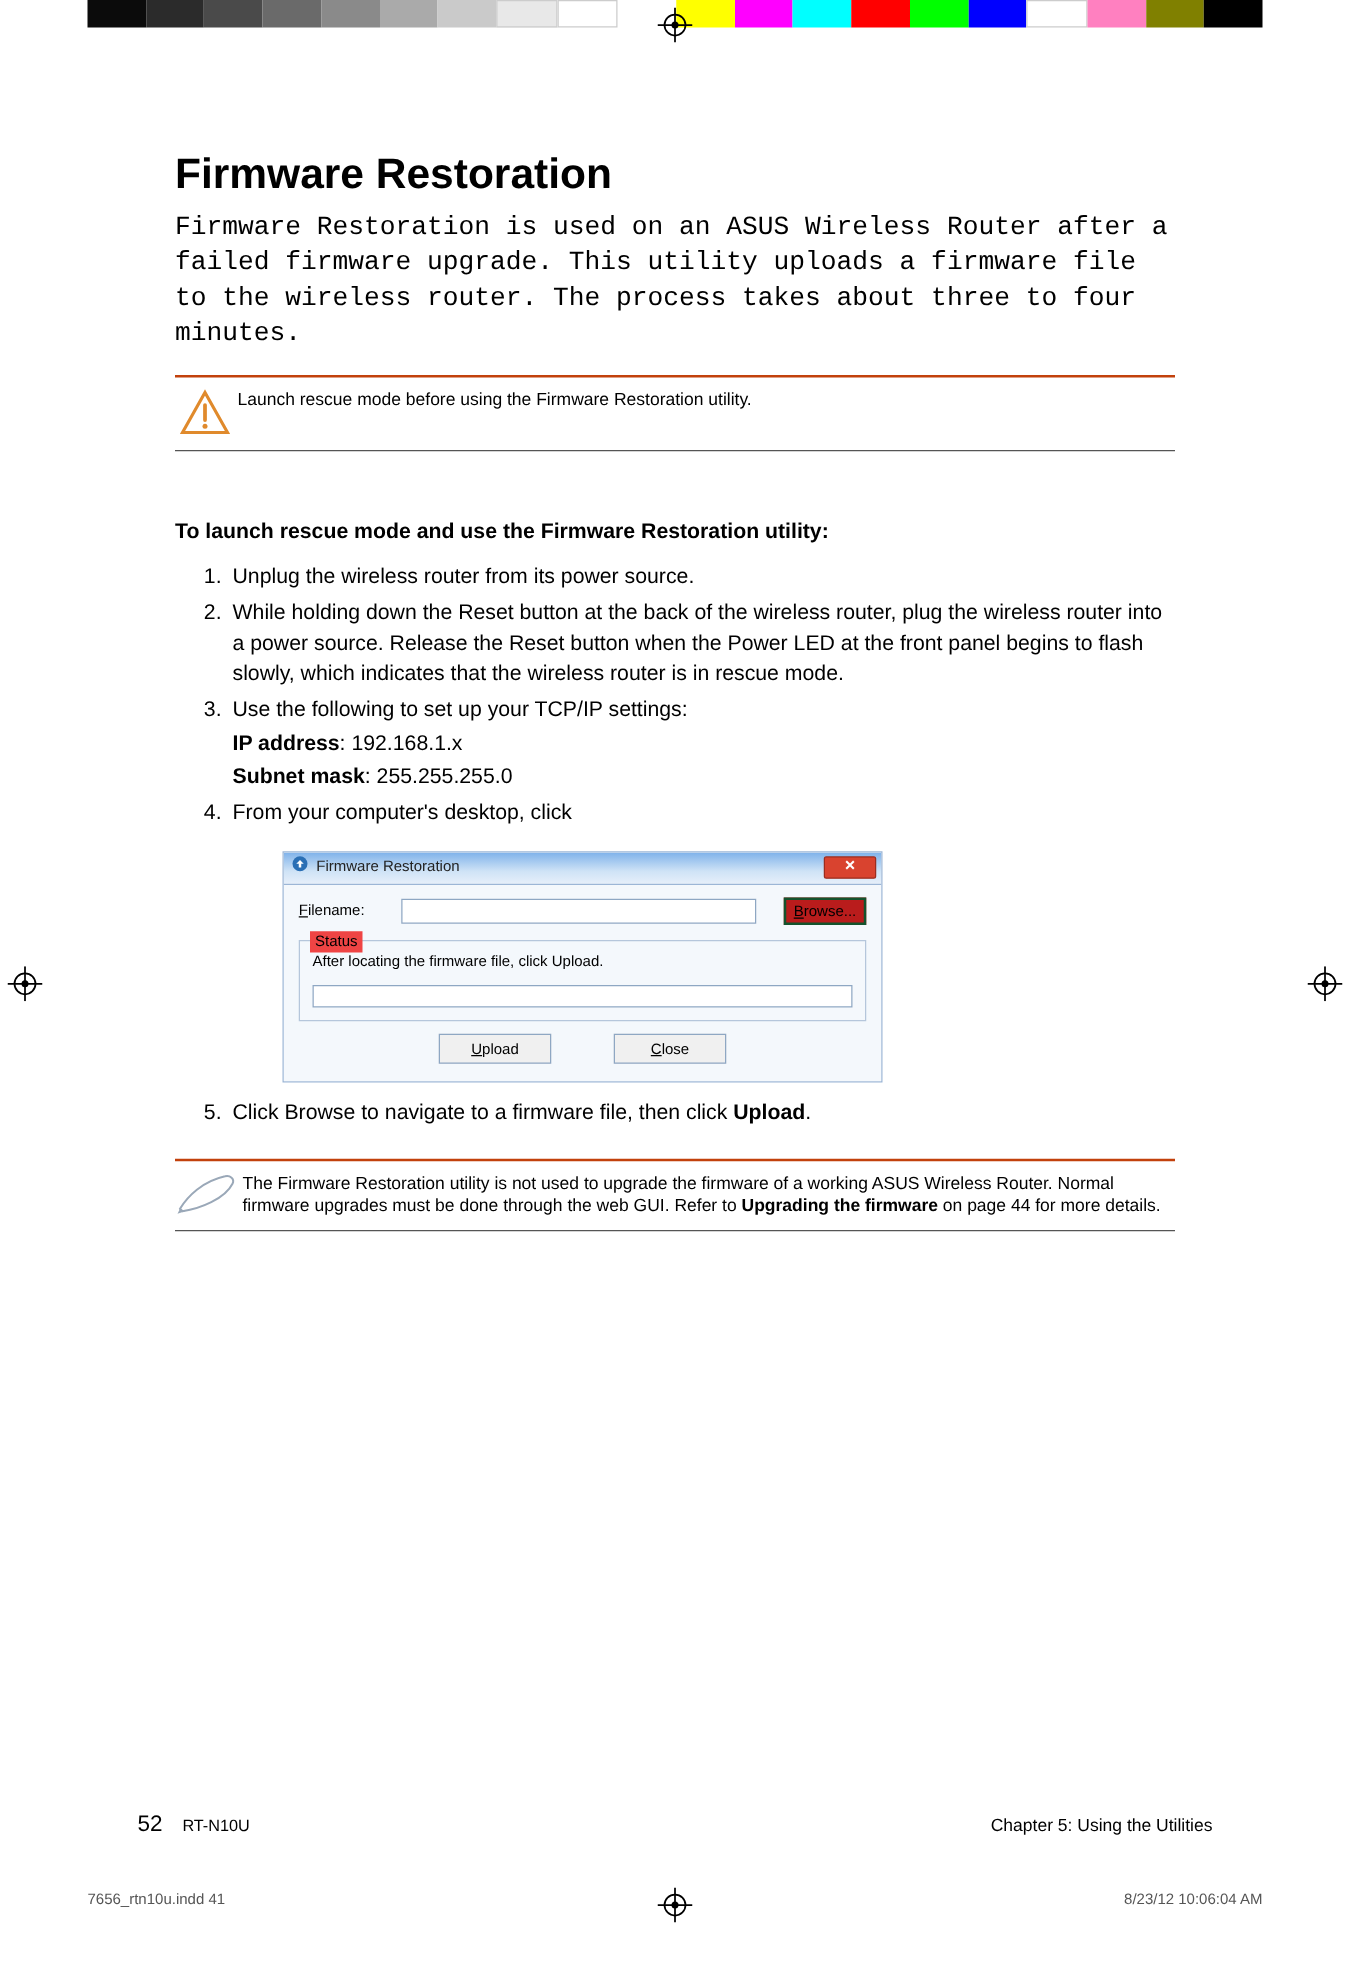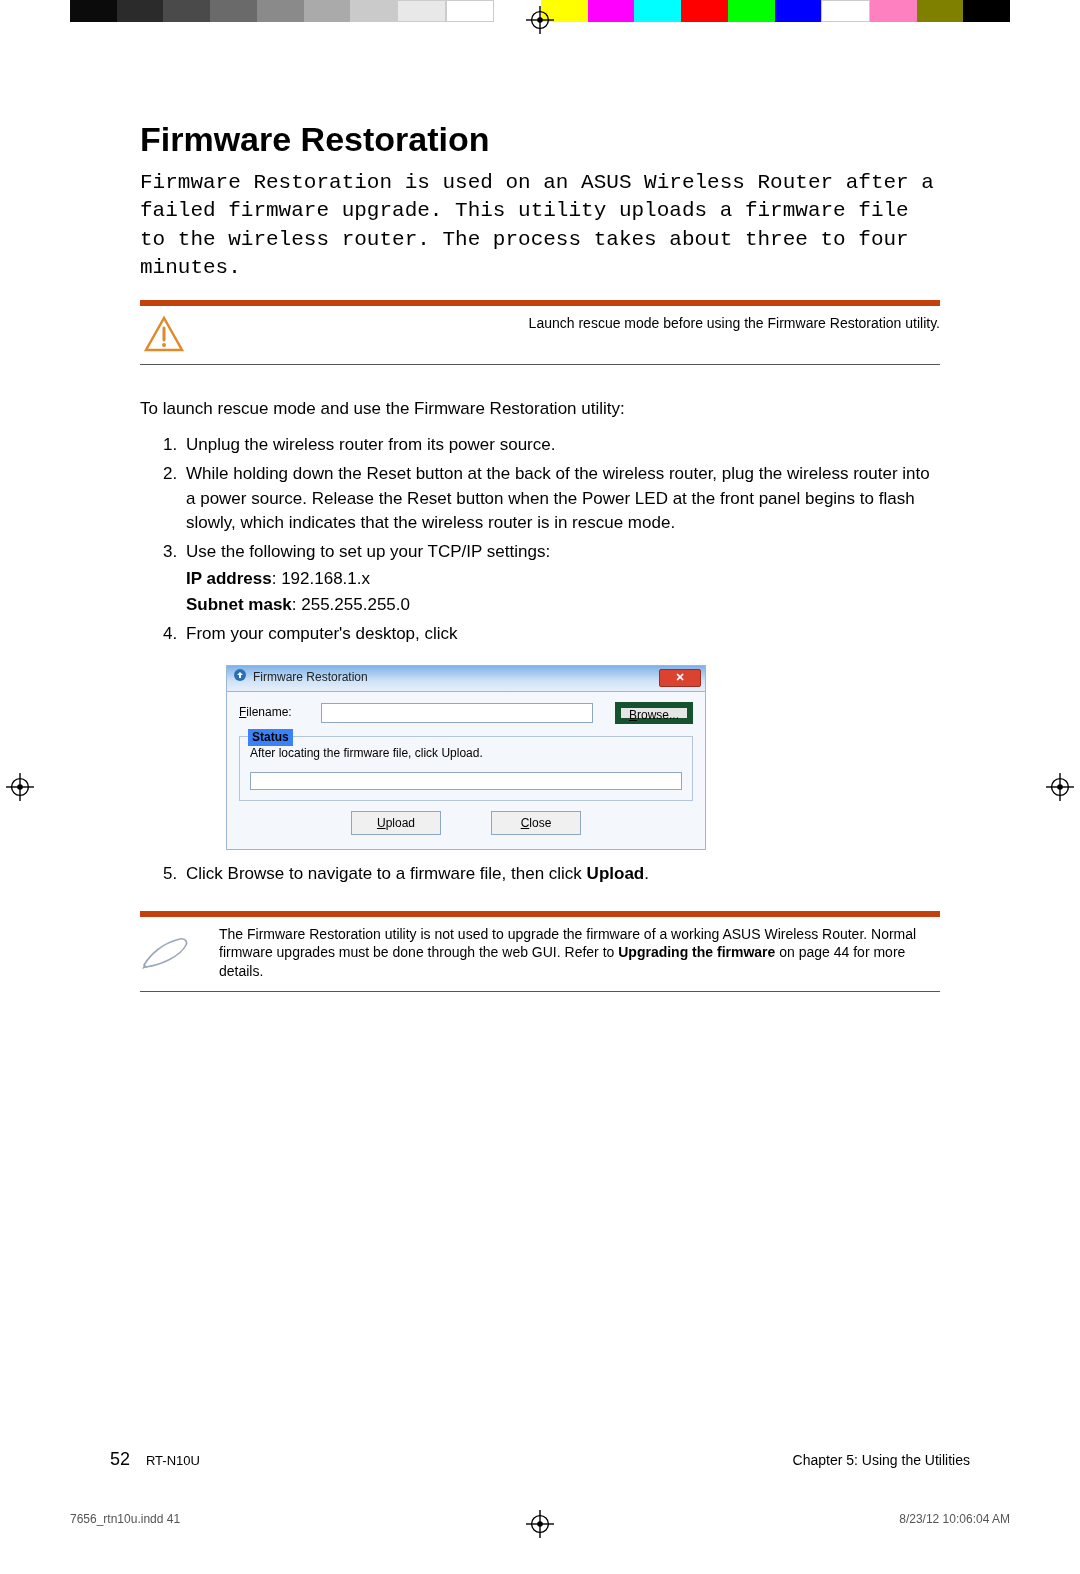--- a/index.html
+++ b/index.html
@@ -13,45 +13,45 @@
   .reg-mark svg { width: 100%; height: 100%; }
   .reg-top { top: 6px; left: 50%; transform: translateX(-50%); }
   .reg-left { top: 50%; left: 6px; transform: translateY(-50%); }
   .reg-right { top: 50%; right: 6px; transform: translateY(-50%); }
   .reg-bottom { bottom: 36px; left: 50%; transform: translateX(-50%); }
 
   .content { position: absolute; top: 120px; left: 140px; width: 800px; }
   h1 { font-size: 34px; font-weight: bold; margin-bottom: 10px; }
   .intro { font-size: 21px; line-height: 1.35; font-family: Liberation Mono, monospace; }
 
-  .note-block { margin-top: 18px; border-top: 6px solid #c2410c; border-bottom: 1px solid #555; padding: 8px 0 10px 0; display: flex; align-items: flex-start; gap: 27px; justify-content: space-between; }
+  .note-block { margin-top: 18px; border-top: 2px solid #c2410c; border-bottom: 1px solid #555; padding: 8px 0 10px 0; display: flex; align-items: flex-start; gap: 2px; }
   .note-block.with-pen { margin-top: 24px; align-items: center; }
   .note-icon { flex: 0 0 48px; display:flex; align-items:center; justify-content:center; }
   .note-text { font-size: 14px; line-height: 1.35; }
 
-  .subhead { font-size: 17px; font-weight: normal; margin-top: 34px; margin-bottom: 14px; }
+  .subhead { font-size: 17px; font-weight: bold; margin-top: 54px; margin-bottom: 14px; }
   ol.steps { list-style: decimal; padding-left: 42px; font-size: 17px; line-height: 1.45; }
   ol.steps > li { margin-bottom: 4px; padding-left: 4px; }
   ol.steps .sub { margin-top: 2px; }
   ol.steps b { font-weight: bold; }
 
   
   .dialog-wrap { margin: 18px 0 12px 40px; }
   .dialog { width: 480px; border: 1px solid #9cb6d6; background: #fff; font-size: 12px; overflow: hidden; }
   .dlg-title { background: linear-gradient(#7fb2ea, #cfe3f6 60%, #e6effa); height: 26px; display: flex; align-items: center; justify-content: space-between; padding: 0 4px 0 6px; border-bottom: 1px solid #9cb6d6; }
   .dlg-title-left { display:flex; align-items:center; gap:6px; color:#222; }
   .dlg-close { width: 42px; height: 18px; background: #d9432f; border: 1px solid #9c2c1e; border-radius: 2px; display:flex; align-items:center; justify-content:center; color:#fff; font-size:11px; font-weight:bold; }
   .dlg-body { padding: 10px 12px 14px 12px; background:#f4f8fc; }
   .dlg-row { display:flex; align-items:center; gap:22px; margin-bottom:12px; }
   .dlg-label { width:60px; }
   .dlg-label u { text-decoration: underline; }
   .dlg-input { flex:1; height:20px; border:1px solid #8ea7c3; background:#fff; }
-  .dlg-browse { width:78px; height:22px; border:6px solid #14532d; background:#e5e5e5; font-size:12px; }
+  .dlg-browse { width:66px; height:22px; border:2px solid #14532d; background:#b91c1c; font-size:12px; }
   .dlg-fieldset { border:1px solid #b5c6db; padding:8px 10px 10px 10px; position:relative; margin-bottom:10px; }
-  .dlg-legend { position:absolute; top:-8px; left:8px; background:#3b82f6; padding:0 4px; font-size:12px;font-weight:bold; }
+  .dlg-legend { position:absolute; top:-8px; left:8px; background:#ef4444; padding:0 4px; font-size:12px; }
   .dlg-status-text { font-size:12px; margin-bottom:10px; }
   .dlg-progress { height:18px; border:1px solid #8ea7c3; background:#fff; }
   .dlg-btns { display:flex; justify-content:center; gap:50px; }
   .dlg-btns button { width:90px; height:24px; border:1px solid #8ea7c3; background:#f0f0f0; font-size:12px; }
 
   
   .page-footer { position:absolute; bottom: 104px; left:110px; right:110px; font-size:14px; display:flex; justify-content:space-between; align-items:baseline; }
   .page-footer .pn { font-size:18px; font-weight:400; }
   .page-footer .model { font-size:13px; margin-left:12px; }
   .page-footer .chap { font-size:14px; }

